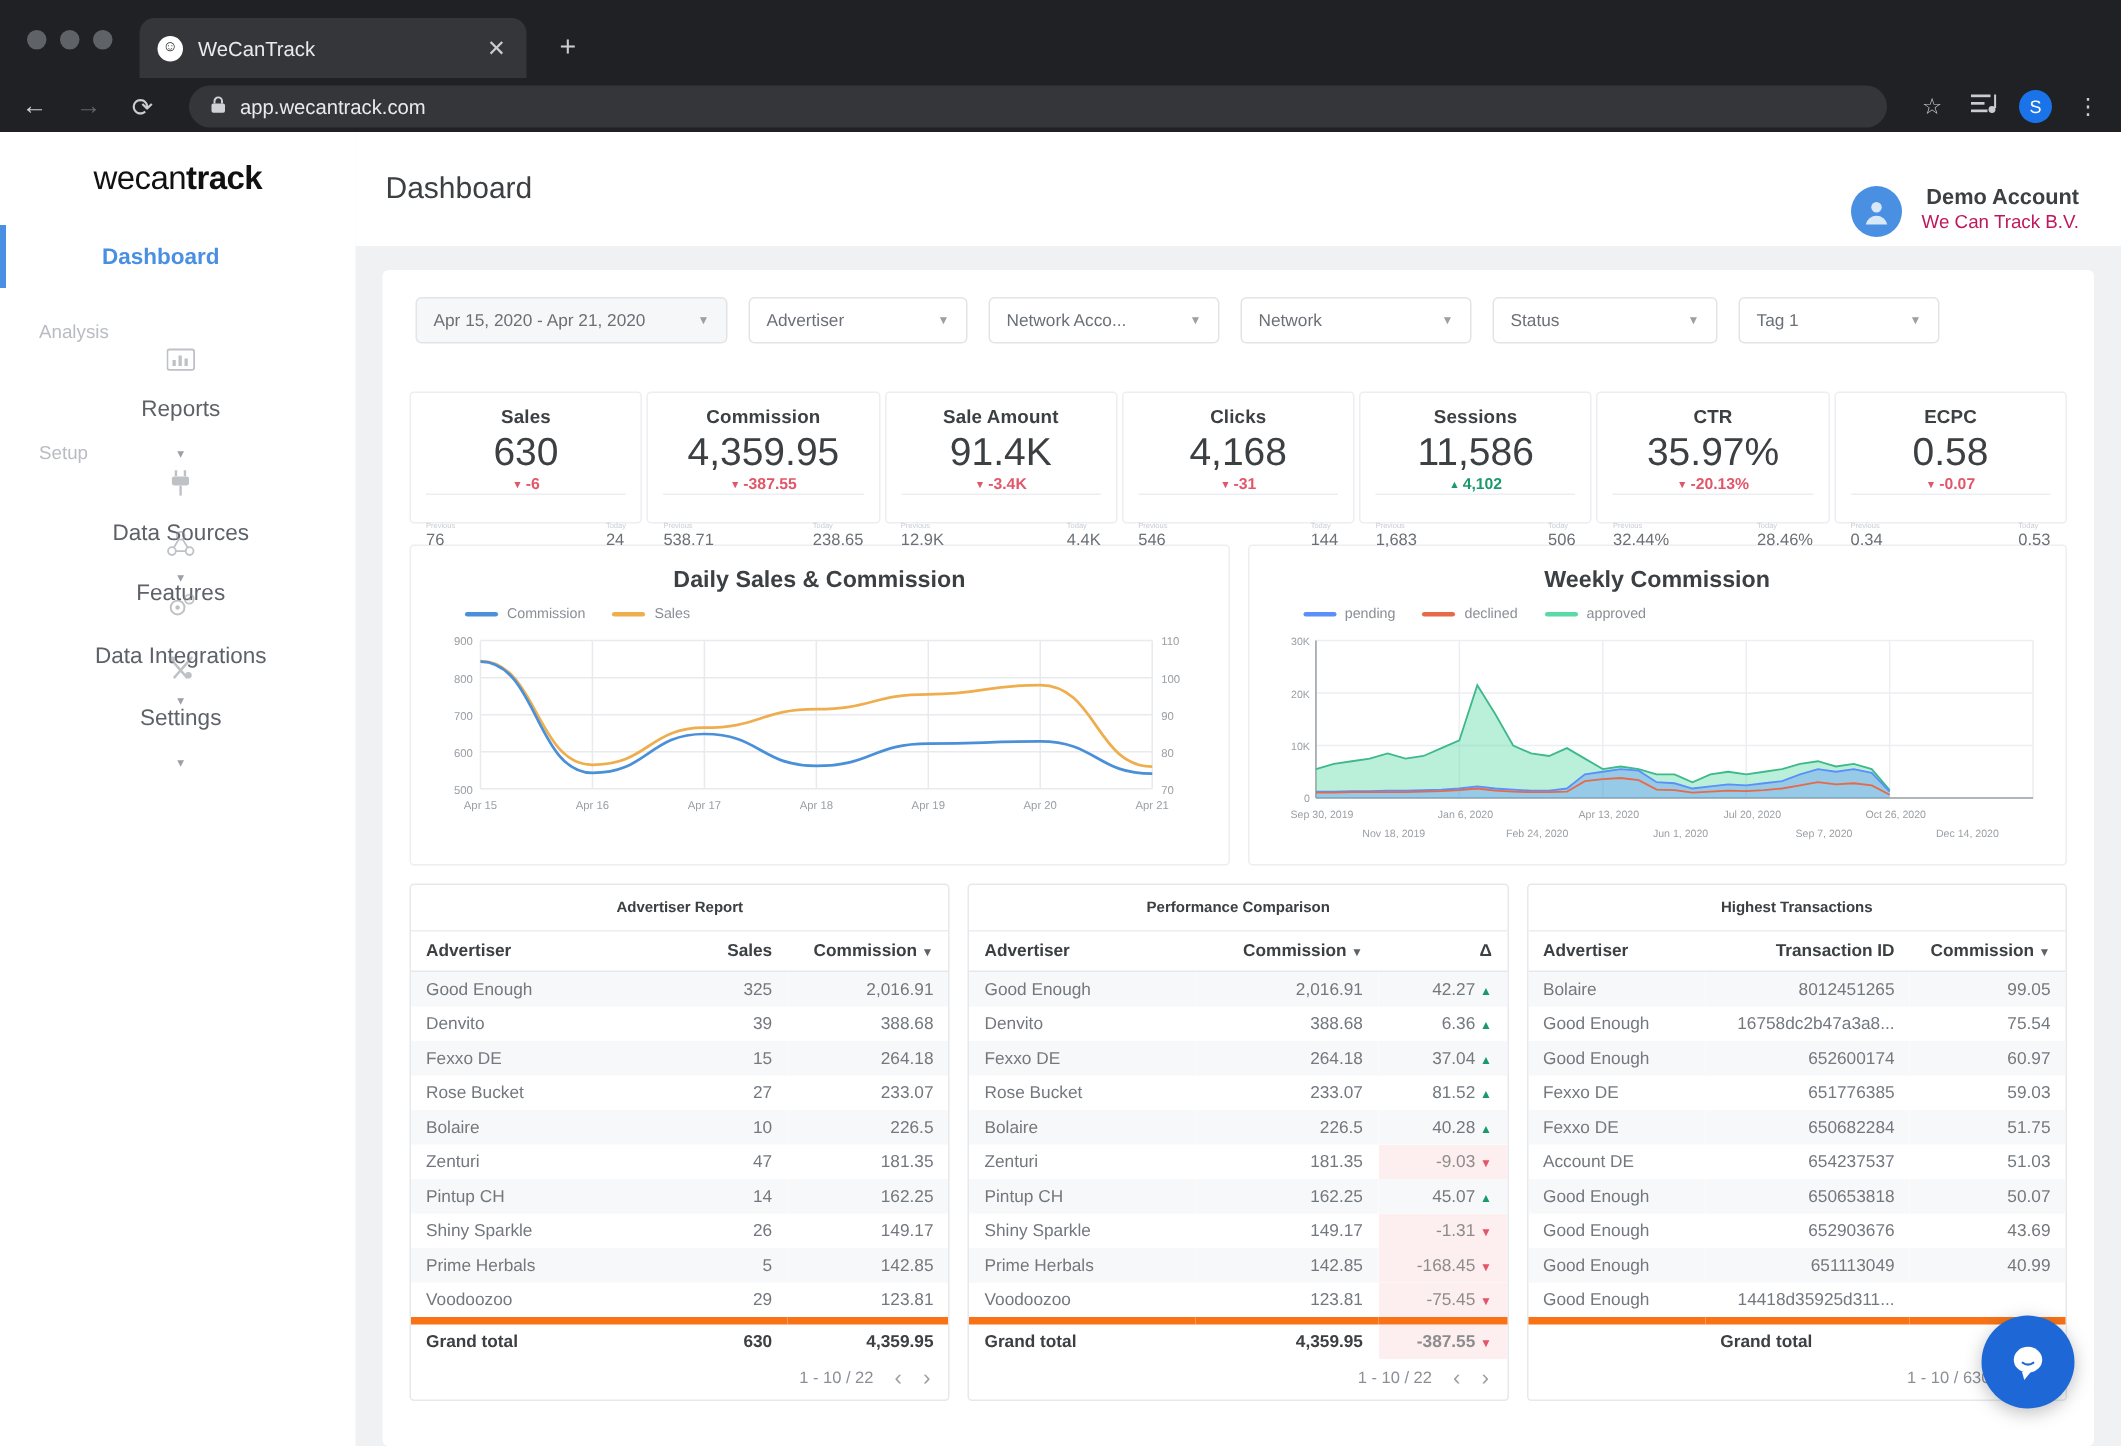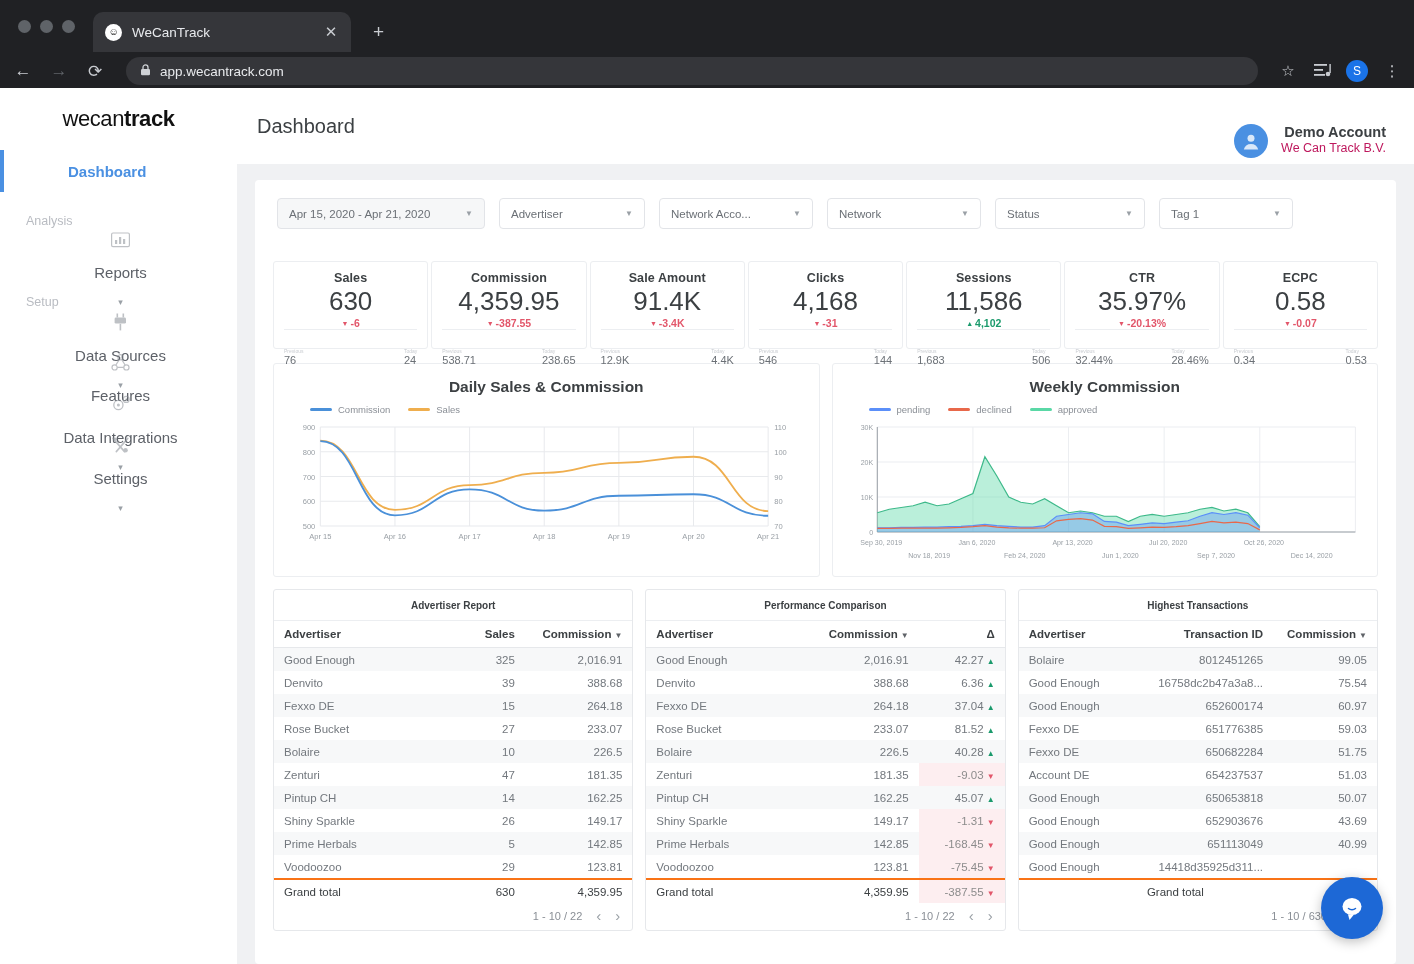--- a/index.html
+++ b/index.html
@@ -143,21 +143,21 @@
   th {
     font-size: 11.5px; font-weight: 700; color: #3c4043; text-align: left;
     padding: 7px 10px; border-bottom: 1px solid #e6e8eb; white-space: nowrap;
   }
   th.num, td.num { text-align: right; }
   td {
     font-size: 11.5px; color: #73787e; padding: 5.5px 10px;
     white-space: nowrap; overflow: hidden; text-overflow: ellipsis;
   }
   tr.odd td { background: #f7f8f9; }
-  tr.total td { font-weight: 400; color: #3c4043; background: #fff; border-top: 2px solid #f97316; }
+  tr.total td { font-weight: 700; color: #3c4043; background: #fff; border-top: 5px solid #f97316; }
   td.delta { color: #73787e; }
   td.delta.neg { background: #fdeef0; color: #8c8c8c; }
   .arrow-up { color: #1a9a6c; font-size: 8px; }
   .arrow-dn { color: #e2566a; font-size: 8px; }
   .pager {
     display: flex; align-items: center; justify-content: flex-end; gap: 14px;
     padding: 5px 12px 7px 12px; font-size: 11px; color: #8a8f96;
   }
   .pg-btn { font-size: 15px; color: #9aa0a6; line-height: 1; }
   .sort-caret { font-size: 8px; color: #5f6368; margin-left: 3px; }

